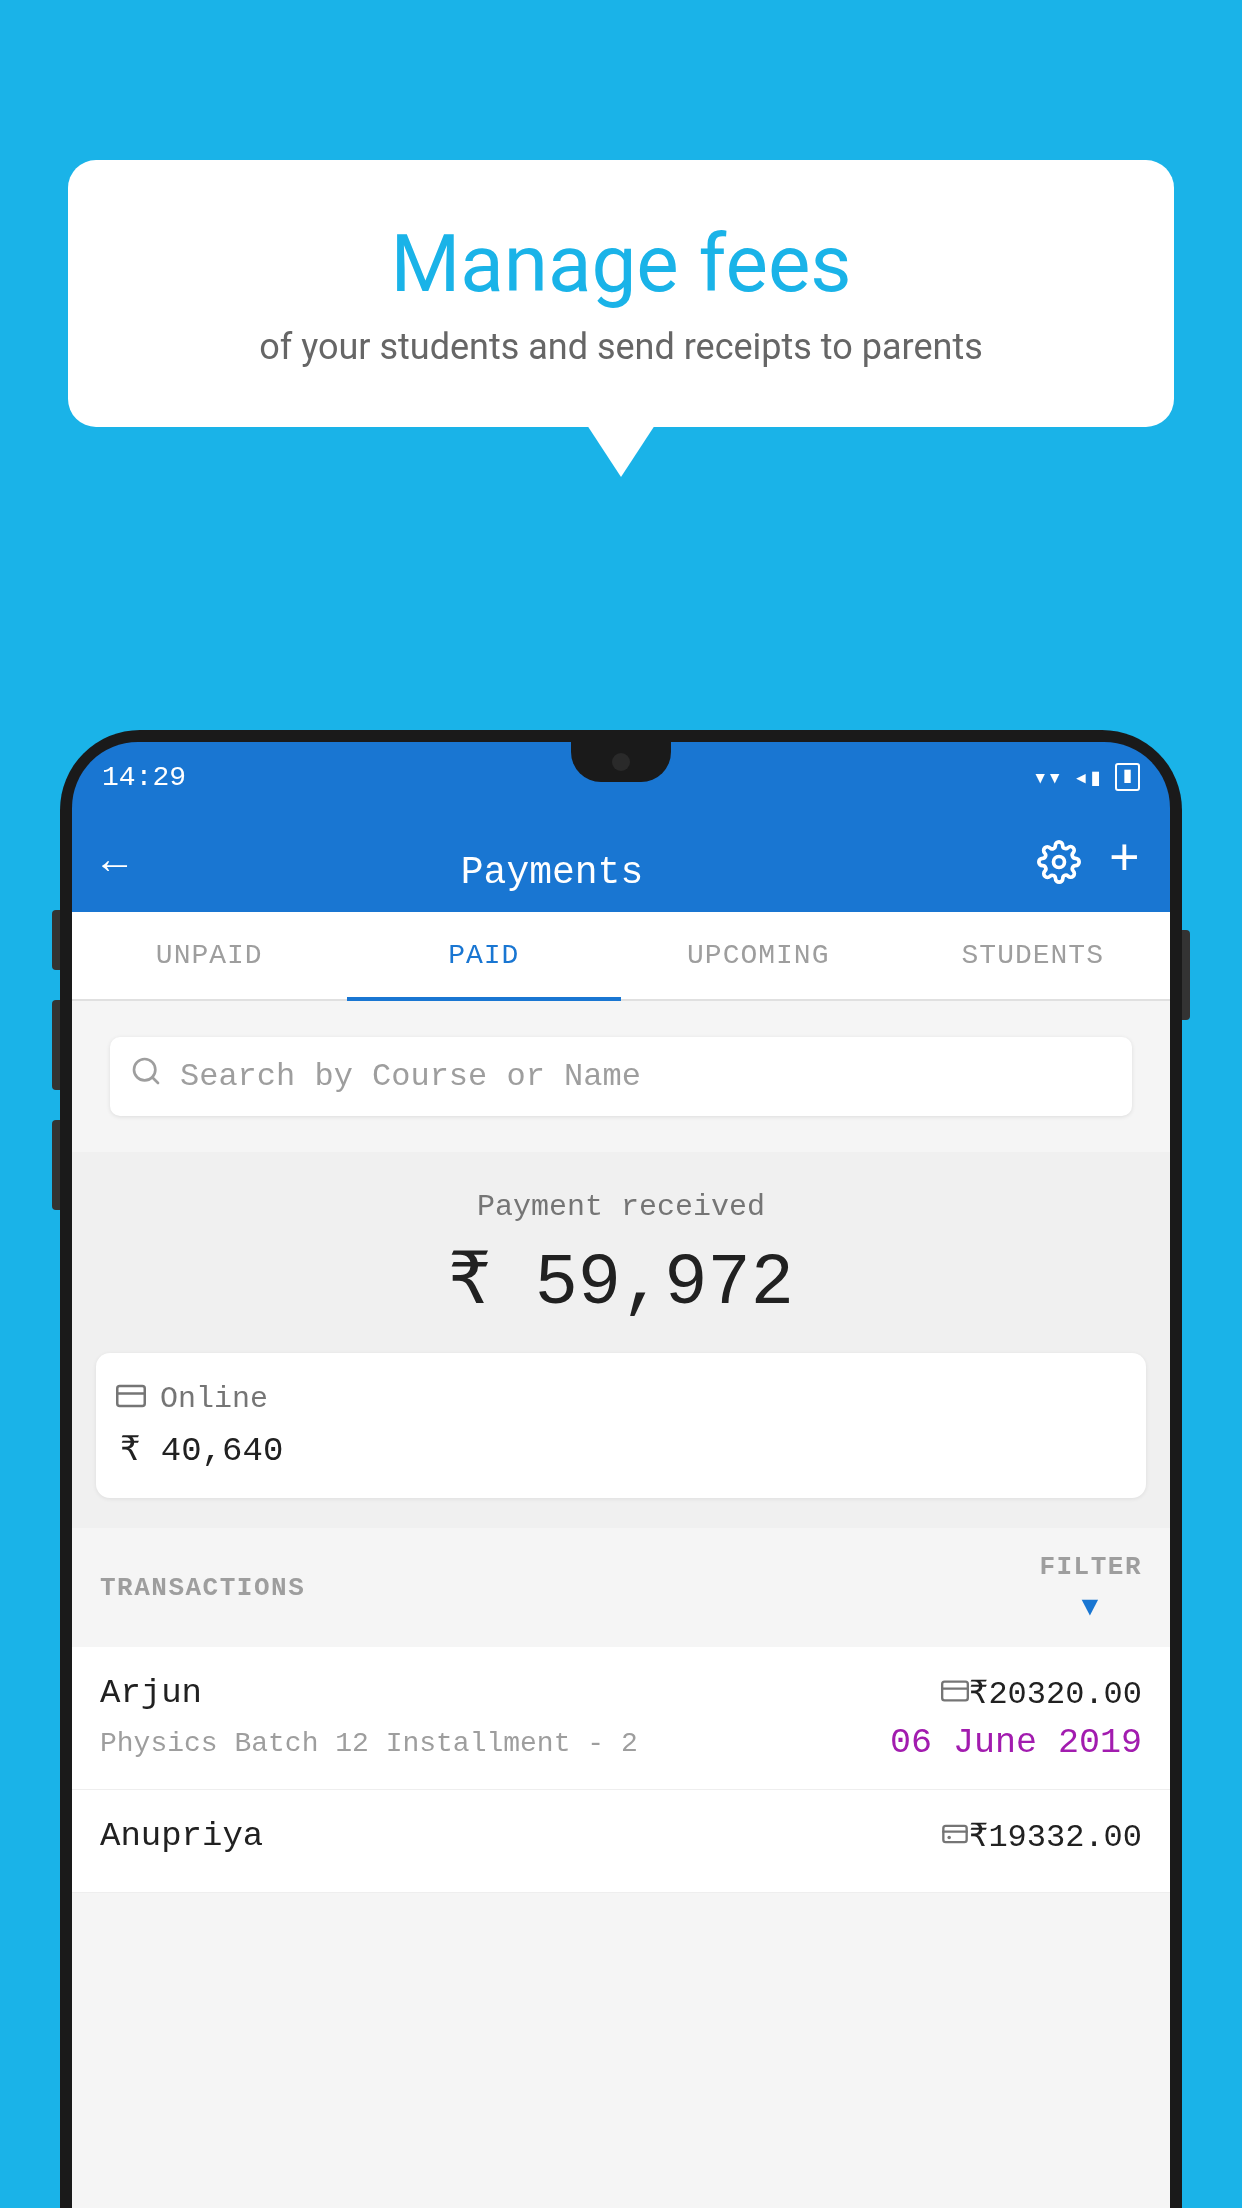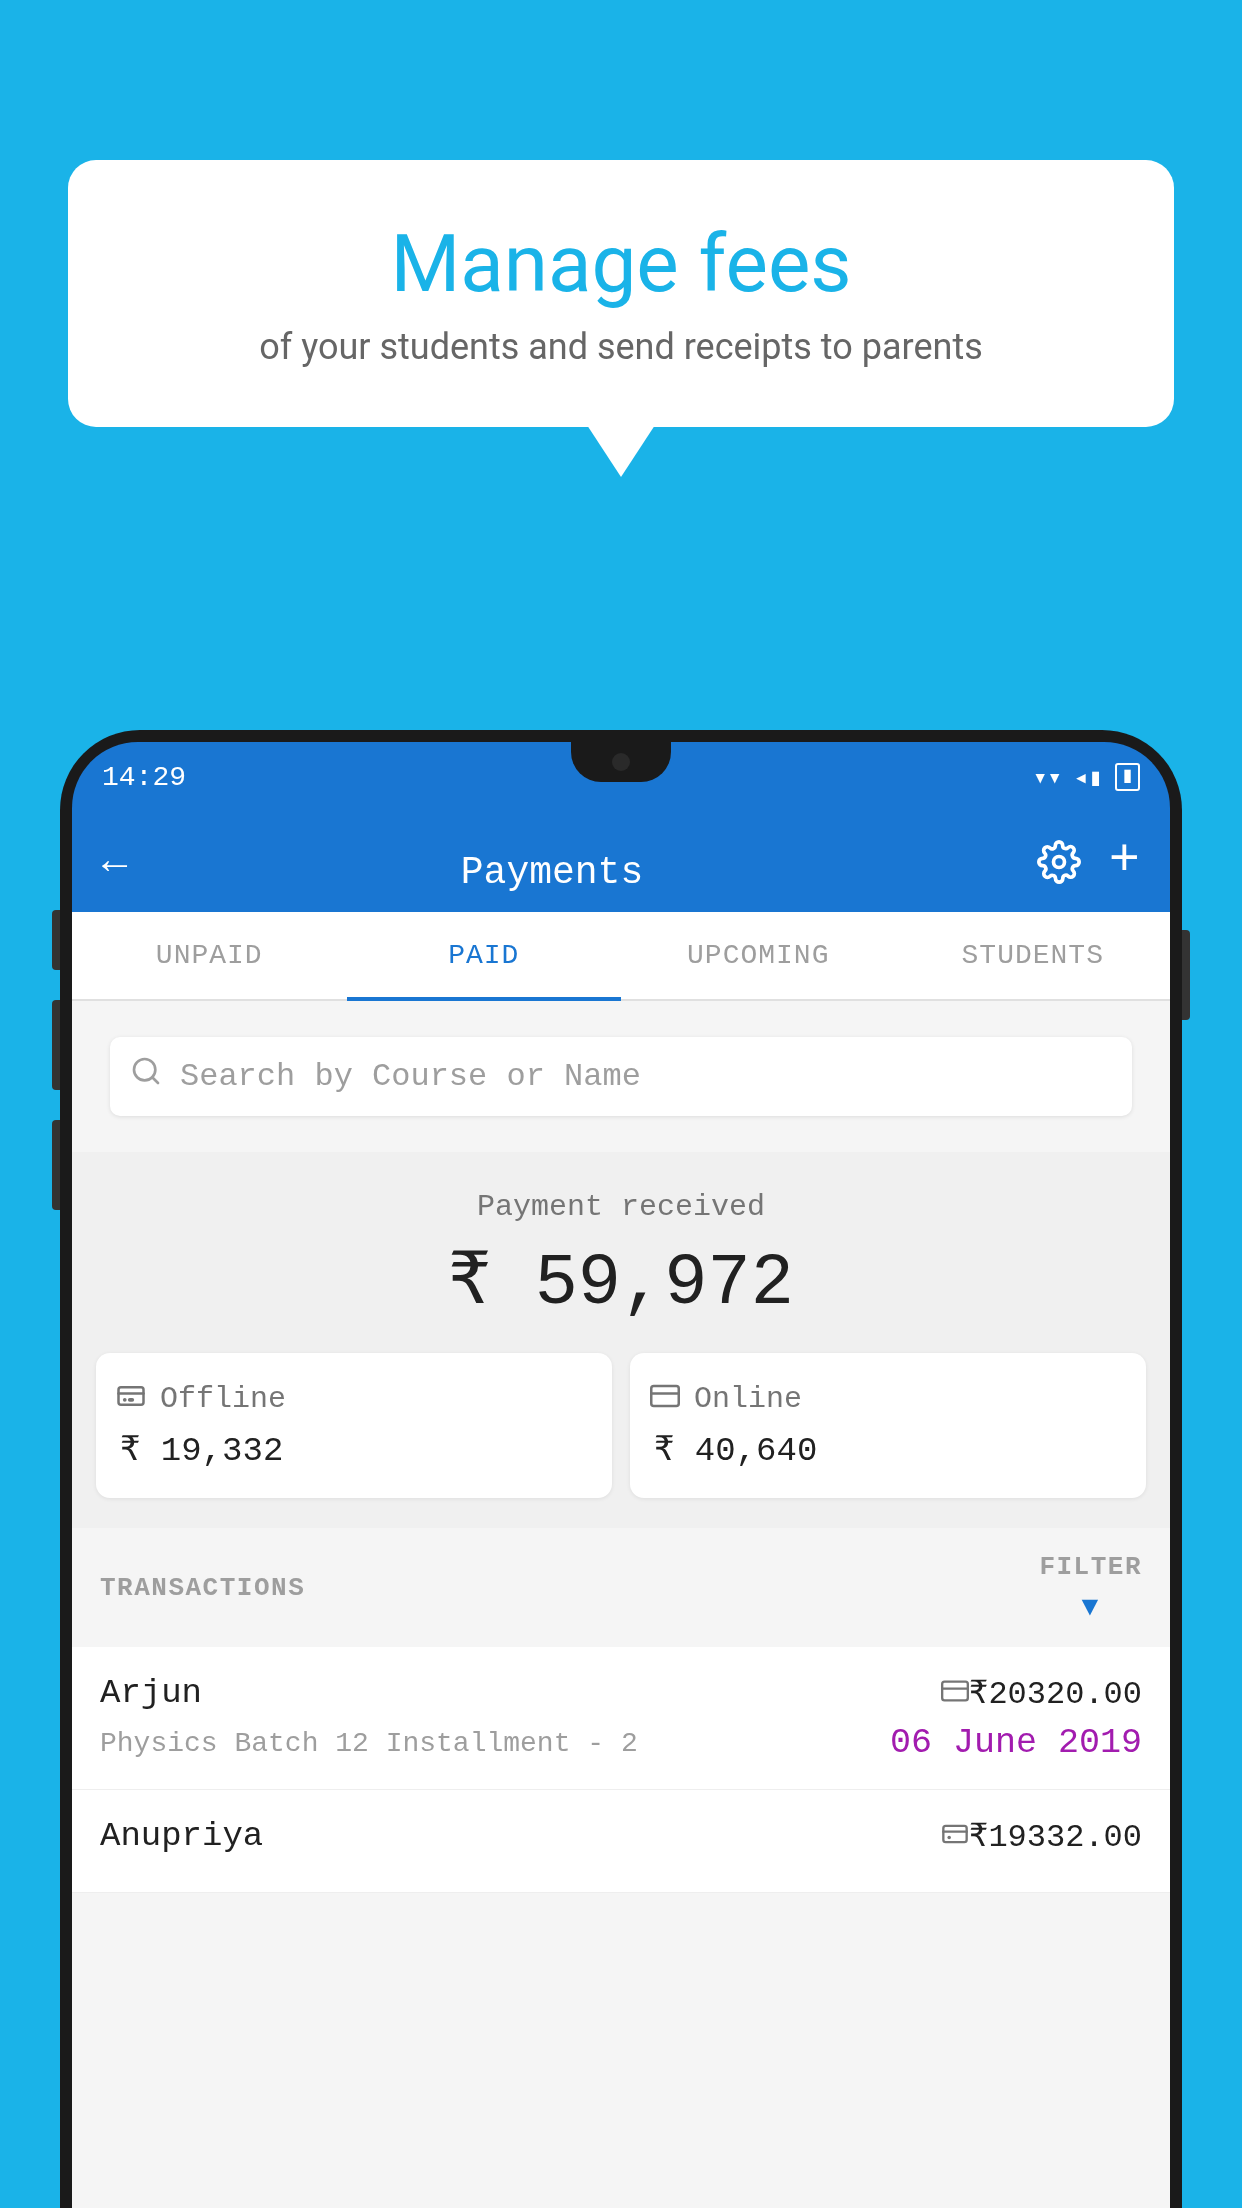--- a/index.html
+++ b/index.html
@@ -419,34 +419,20 @@
             <span class="search-placeholder">Search by Course or Name</span>
           </div>
         </div>
 
         <div class="payment-received">
           <div class="payment-label">Payment received</div>
           <div class="payment-amount">₹ 59,972</div>
 
           <div class="payment-cards">
 
-            <div class="payment-card">
-              <div class="card-row">
-                <span style="color:#757575;">
-                  <svg width="30" height="30" viewBox="0 0 24 24" fill="none" stroke="#757575" stroke-width="2" stroke-linecap="round" stroke-linejoin="round">
-                    <rect x="2" y="5" width="20" height="14" rx="2"></rect>
-                    <line x1="2" y1="10" x2="22" y2="10"></line>
-                    <line x1="7" y1="15" x2="7" y2="15" stroke-width="3" stroke-linecap="round"></line>
-                    <line x1="11" y1="15" x2="13" y2="15" stroke-width="3" stroke-linecap="round"></line>
-                  </svg>
-                </span>
-                <span class="card-type">Offline</span>
-              </div>
-              <div class="card-amount">₹ 19,332</div>
-            </div>
 
             <div class="payment-card">
               <div class="card-row">
                 <span>
                   <svg width="30" height="30" viewBox="0 0 24 24" fill="none" stroke="#757575" stroke-width="2" stroke-linecap="round" stroke-linejoin="round">
                     <rect x="1" y="4" width="22" height="16" rx="2" ry="2"></rect>
                     <line x1="1" y1="10" x2="23" y2="10"></line>
                   </svg>
                 </span>
                 <span class="card-type">Online</span>

